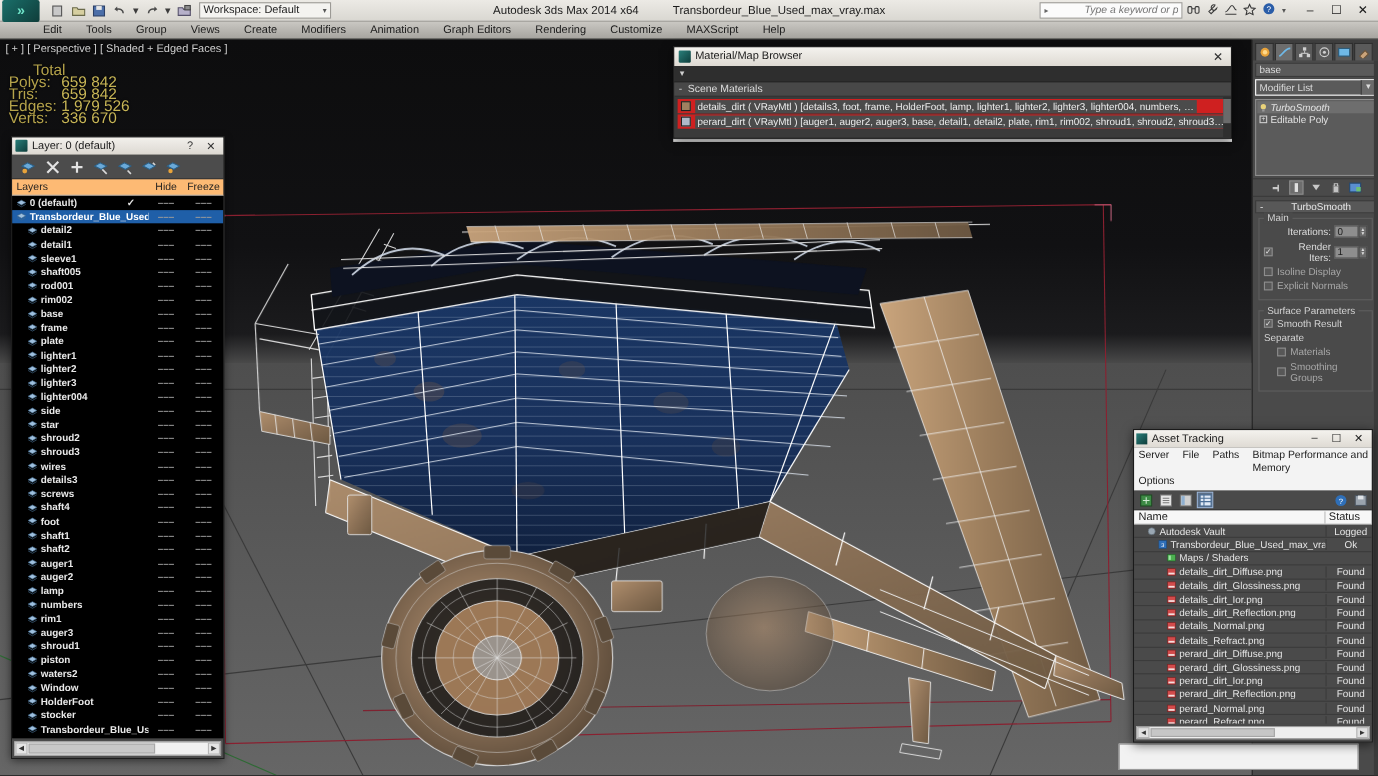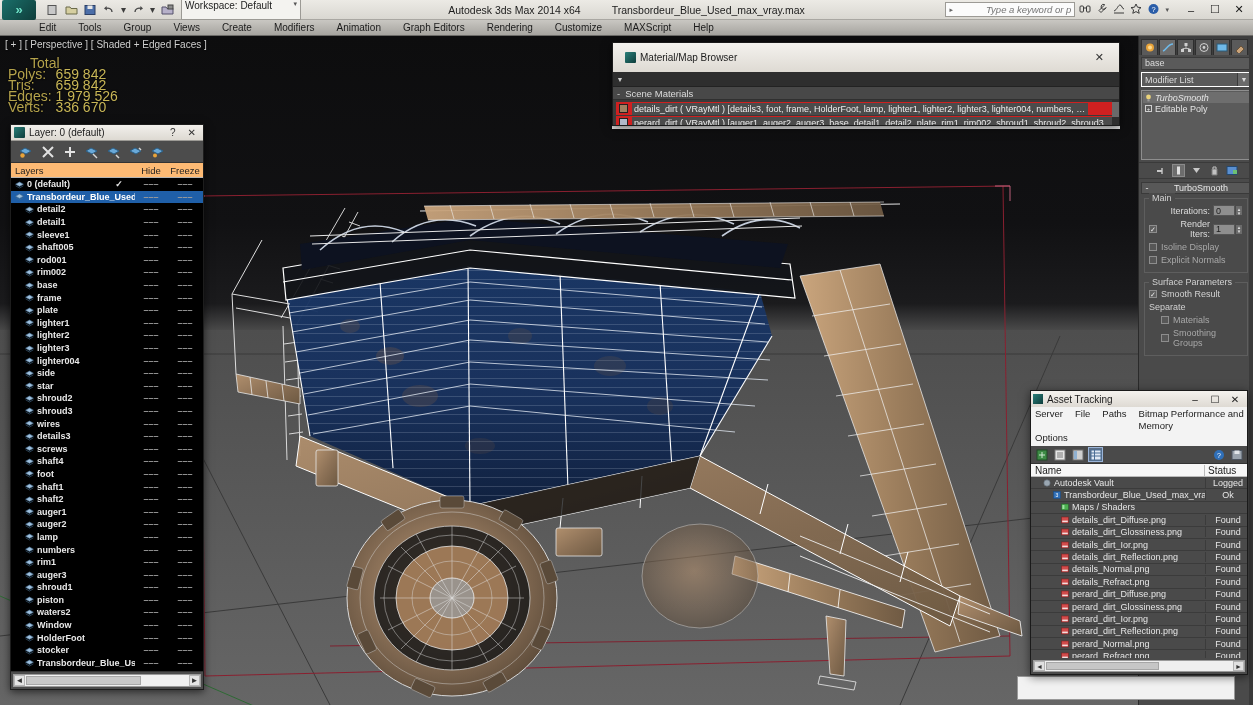--- a/index.html
+++ b/index.html
@@ -26,22 +26,22 @@
     display:flex; align-items:center; justify-content:center;
   }
   .maxlogo:after{ content:"»"; color:#6fe3c8; font-size:13px; font-weight:bold; }
   .qtoolbar { display:flex; align-items:center; gap:3px; margin-left:8px; }
   .qbtn {
     width:16px; height:15px; border:1px solid transparent; border-radius:2px;
     display:flex;align-items:center;justify-content:center;
     font-size:10px; color:#3c3c3c; cursor:pointer;
   }
   .wsbox {
-    margin-left:6px; height:21px; background:#f4f3f0; border:1px solid #9c9a95;
-    display:flex; padding:0 3px; font-size:10px; color:#222;
+    margin-left:6px; height:15px; background:#f4f3f0; border:1px solid #9c9a95;
+    display:flex; align-items:center; padding:0 3px; font-size:10px; color:#222;
     min-width:120px; justify-content:space-between; gap:4px; cursor:pointer;
   }
   .titletext {
     position:absolute; left:0; right:0; text-align:center;
     font-size:10.5px; color:#1b1b1b; pointer-events:none;
   }
   .titletext span { margin:0 14px; }
   .tbright { margin-left:auto; display:flex; align-items:center; gap:0px; padding-right:2px; }
   .searchbox {
     display:flex;align-items:center; height:15px; background:#fbfbfb;
@@ -148,22 +148,22 @@
      font-size:8px; color:#333; border:1px solid #b6b6b6;}
   .hscroll .thumb{ position:absolute; left:12px; width:62%; top:1px; bottom:1px; background:#c8c8c8; border:1px solid #a8a8a8;}
 
   
   .matbrowser{
     position:absolute; left:612px; top:42px; width:508px; height:84px;
     background:#3d3d3d; border:1px solid #1b1b1b; z-index:22;
     box-shadow:0 2px 9px rgba(0,0,0,.55); display:flex; flex-direction:column;
   }
   .mb-title{
-    height:29px; background:linear-gradient(#f4f2ee,#dedad3); color:#1b1b1b;
-    display:flex; align-items:center; padding:0 12px; font-size:10px; flex:none;justify-content:flex-end;
+    height:17px; background:linear-gradient(#f4f2ee,#dedad3); color:#1b1b1b;
+    display:flex; align-items:center; padding:0 4px; font-size:10px; flex:none;justify-content:flex-end;
   }
   .mb-title .x{ margin-left:auto; cursor:pointer; font-size:11px; color:#333; padding:0 3px;}
   .mb-search{
     height:15px; background:#2e2e2e; display:flex; align-items:center; flex:none;
     border-bottom:1px solid #222;
   }
   .mb-search .tri{ width:14px; text-align:center; font-size:7px; color:#cfcfcf;}
   .mb-search input{
     flex:1; height:13px; background:#4b4b4b; border:1px solid #5d5d5d; outline:0;
     color:#c9c9c9; font-size:9.5px; padding:0 3px; font-family:"Liberation Sans",sans-serif;

